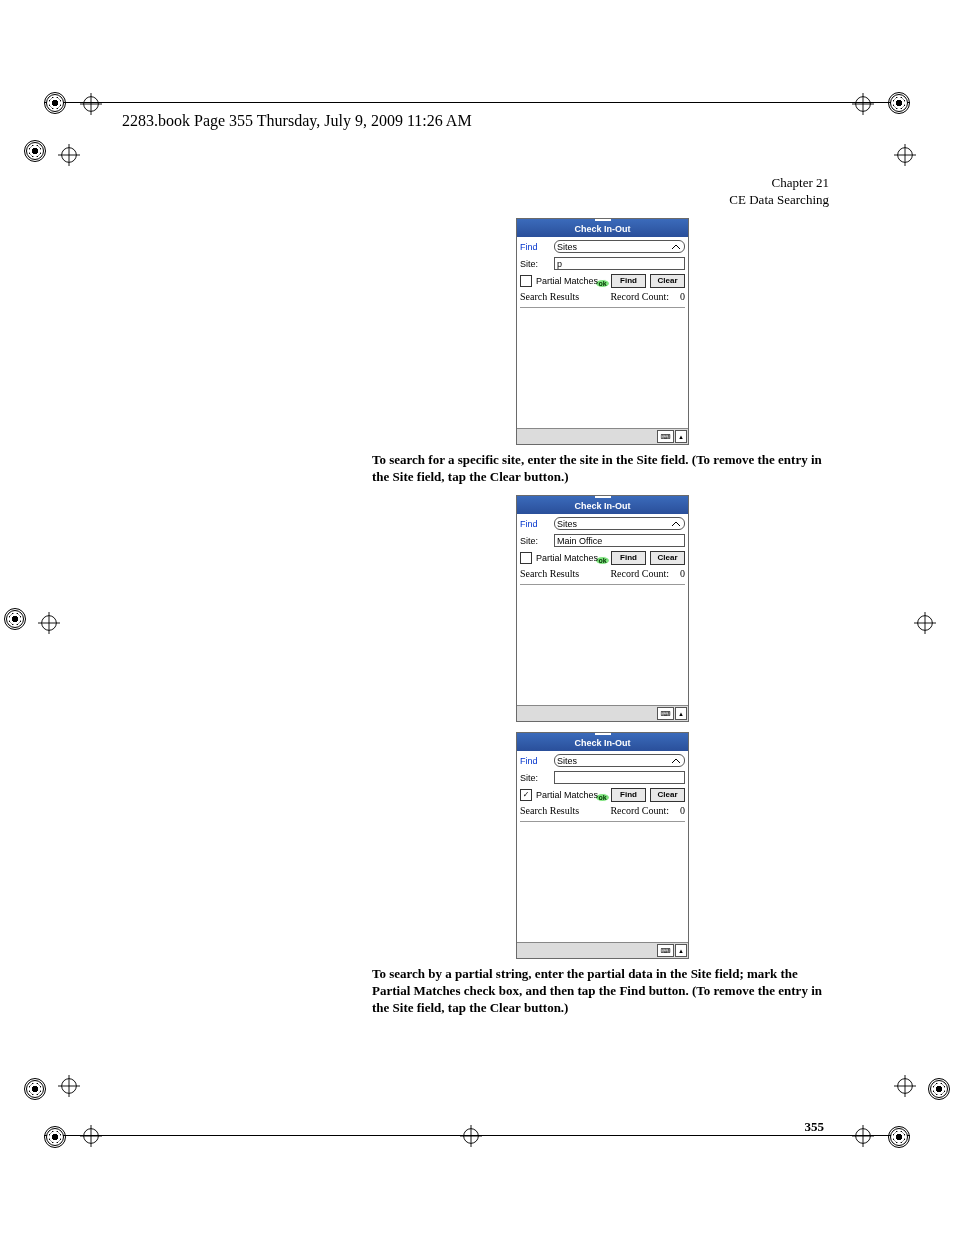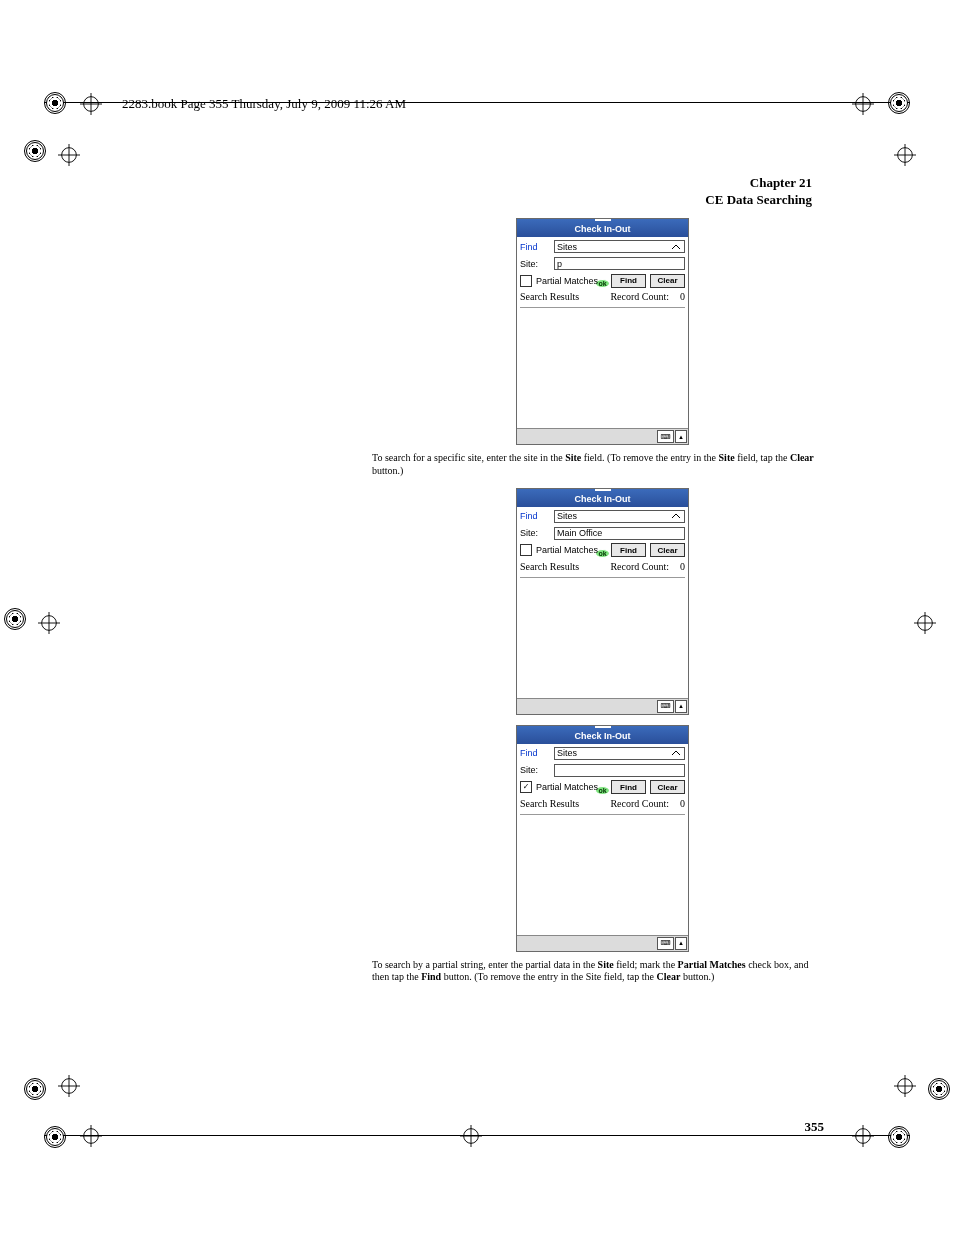--- a/index.html
+++ b/index.html
@@ -21,32 +21,32 @@
   .crop-dot {
     width: 16px; height: 16px; border-radius: 50%;
     background: radial-gradient(circle, #000 30%, #fff 31%, #fff 50%, #000 51%, #000 55%, #fff 56%);
     border: 1px solid #000;
   }
   .reg-mark {
     width: 22px; height: 22px; position: absolute;
   }
   .reg-mark svg { width: 100%; height: 100%; }
   .header-line {
-    position: absolute; top: 96px; left: 122px;
-    font-size: 13px;
+    position: absolute; top: 112px; left: 122px;
+    font-size: 16px;
   }
   .chapter-heading {
-    position: absolute; top: 175px; right: 142px;
-    text-align: right; font-weight: bold; font-size: 13px;
+    position: absolute; top: 175px; right: 125px;
+    text-align: right; font-weight: normal; font-size: 13px;
     line-height: 1.3;
   }
   .content {
     position: absolute; top: 218px; left: 372px; width: 455px;
   }
-  .para { font-size: 10px; line-height: 1.28; margin: 6px 0 0 0; }
+  .para { font-size: 13px; line-height: 1.28; margin: 6px 0 0 0; font-weight: bold; }
   .page-num {
     position: absolute; bottom: 100px; right: 130px;
     font-weight: bold; font-size: 13px;
   }
   
   .ppc {
     width: 171px; height: 225px;
     border: 1px solid #6a6a6a;
     margin: 0 0 7px 144px;
     background: #fff;
@@ -76,21 +76,21 @@
   .ppc-body { padding: 2px 3px; flex: 1; display: flex; flex-direction: column; gap: 2px; }
   .ppc-row { display: flex; align-items: center; gap: 4px; height: 15px; }
   .ppc-link { color: #0033cc; }
   .ppc-select, .ppc-input {
     border: 1px solid #555; height: 13px; font-size: 9px;
     padding: 0 2px; background: #fff; font-family: Tahoma, sans-serif;
     box-sizing: border-box;
   }
   .ppc-select { flex: 1; appearance: none; background-image: linear-gradient(45deg, transparent 45%, #000 45% 55%, transparent 55%), linear-gradient(-45deg, transparent 45%, #000 45% 55%, transparent 55%);
     background-position: right 4px center, right 8px center;
-    background-size: 4px 4px, 4px 4px; background-repeat: no-repeat; }
+    background-size: 4px 4px, 4px 4px; background-repeat: no-repeat; border-radius: 6px; }
   .ppc-input { flex: 1; }
   .ppc-btn {
     border: 1px solid #333; background: #e8e8e8;
     font-size: 8px; font-weight: bold; height: 14px; width: 35px;
     padding: 0; font-family: Tahoma, sans-serif;
   }
   .ppc-chk { width: 10px; height: 10px; border: 1px solid #333; display: inline-flex; align-items: center; justify-content: center; font-size: 8px; line-height: 1; }
   .ppc-results { border-top: 1px solid #999; margin-top: 2px; flex: 1; }
   .ppc-results-hdr { display: flex; font-size: 10px; padding: 1px 0; font-family: Liberation Serif, serif; }
   .ppc-bottom {

